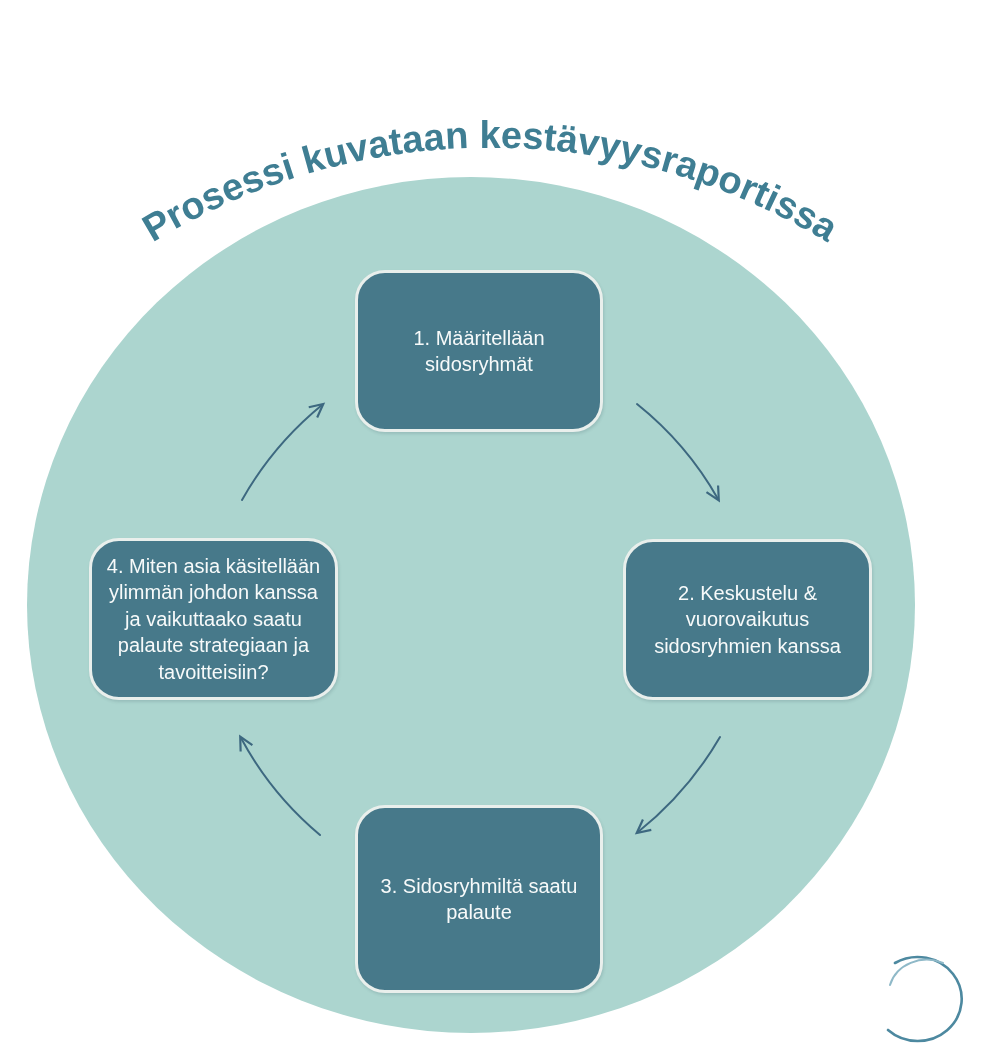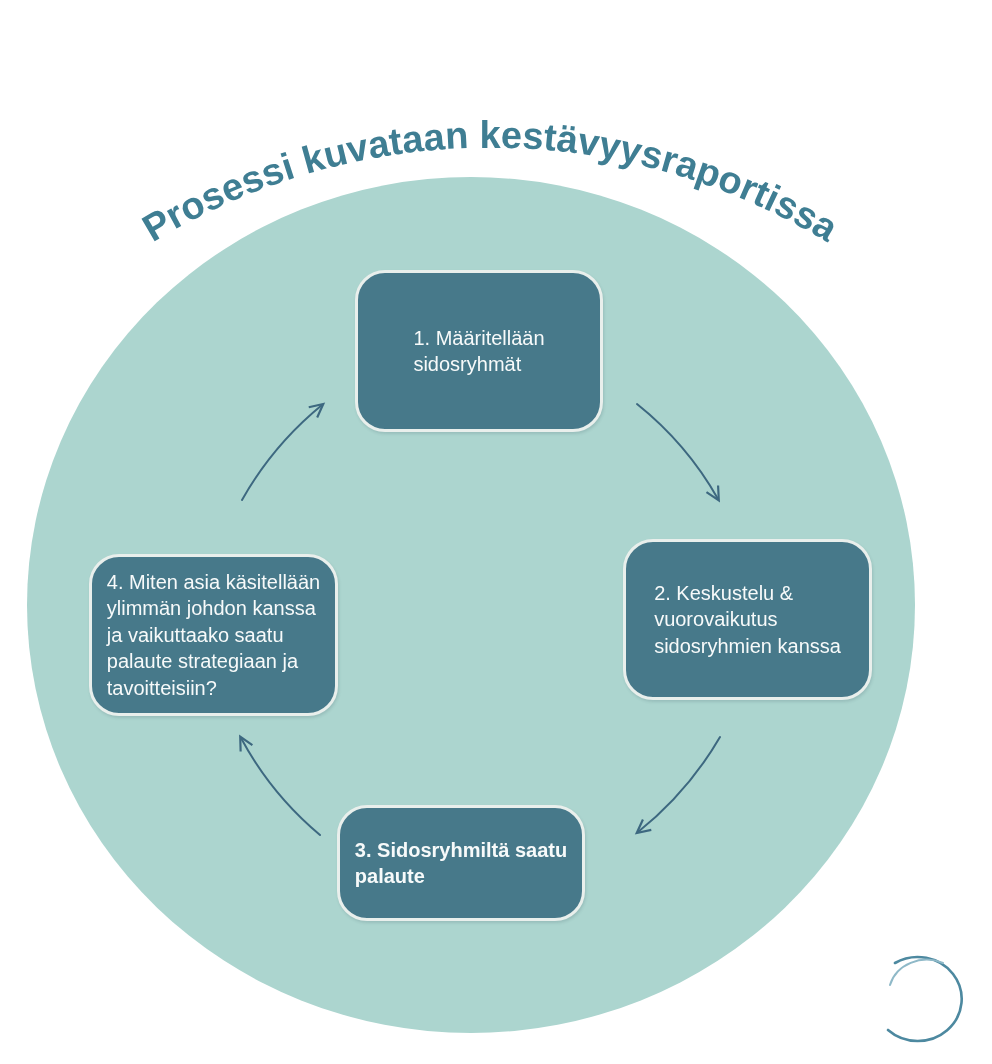--- a/index.html
+++ b/index.html
@@ -24,30 +24,31 @@
   .process-box {
     position: absolute;
     box-sizing: border-box;
     background: #47798a;
     border: 3px solid #e9efec;
     border-radius: 30px;
     color: #f7fafa;
     display: flex;
     align-items: center;
     justify-content: center;
+    text-align: center;
     white-space: pre-line;
     font-size: 20px;
     line-height: 1.32;
     padding: 20px 12px;
     box-shadow: 1px 2px 3px rgba(60,90,100,0.18);
   }
   .box-1 { left: 355px; top: 270px; width: 248px; height: 162px; }
   .box-2 { left: 623px; top: 539px; width: 249px; height: 161px; }
-  .box-3 { left: 337px; top: 805px; width: 248px; height: 116px; font-weight: bold; }
-  .box-4 { left:  89px; top: 538px; width: 249px; height: 162px; margin-top: 16px; }
+  .box-3 { left: 355px; top: 805px; width: 248px; height: 188px; }
+  .box-4 { left:  89px; top: 538px; width: 249px; height: 162px; }
   .arrow {
     fill: none;
     stroke: #3d6880;
     stroke-width: 2;
     stroke-linecap: round;
   }
   #logo-text {
     position: absolute;
     left: 748px;
     top: 1000px;

